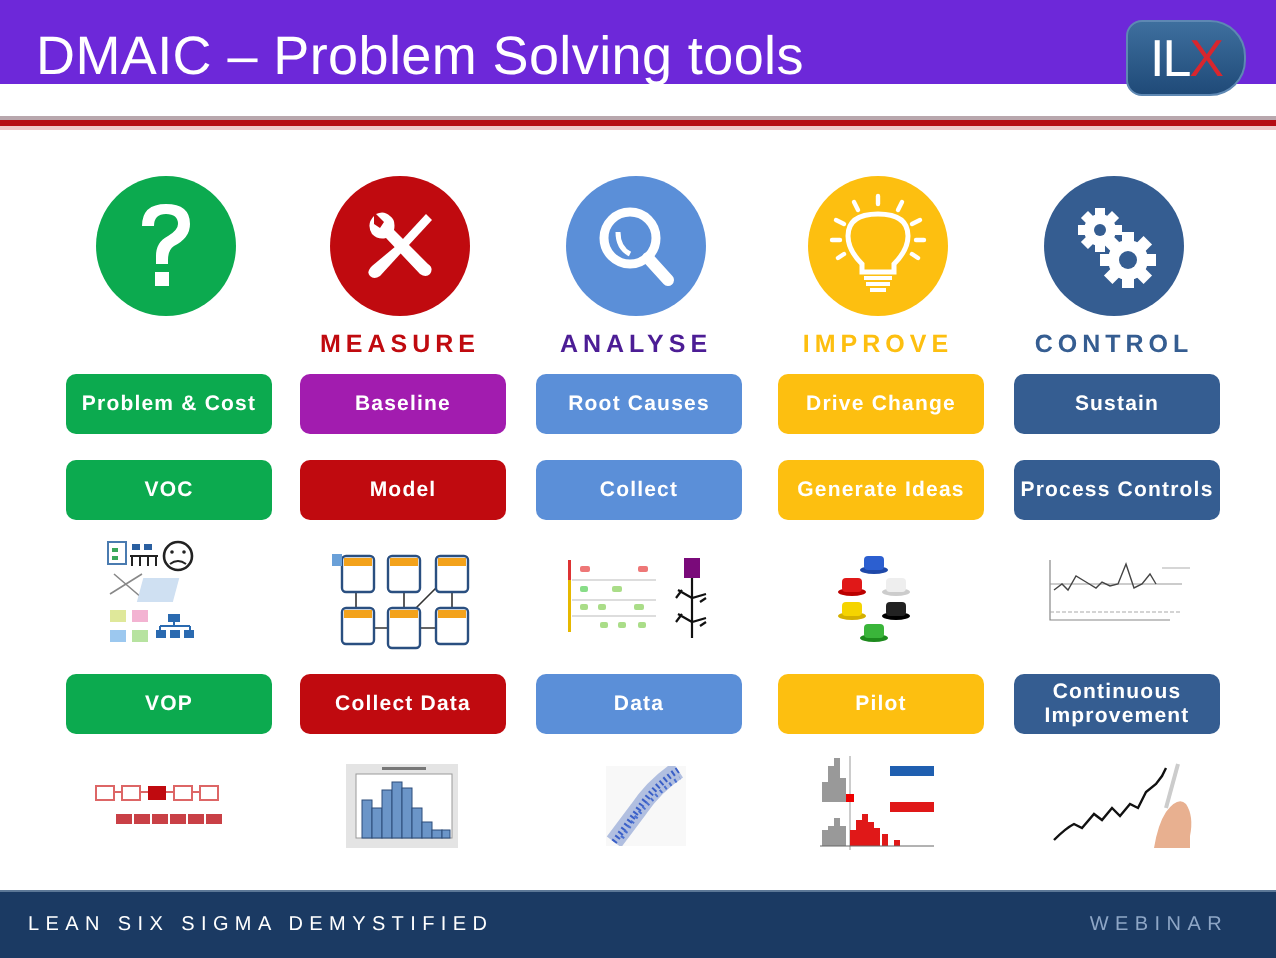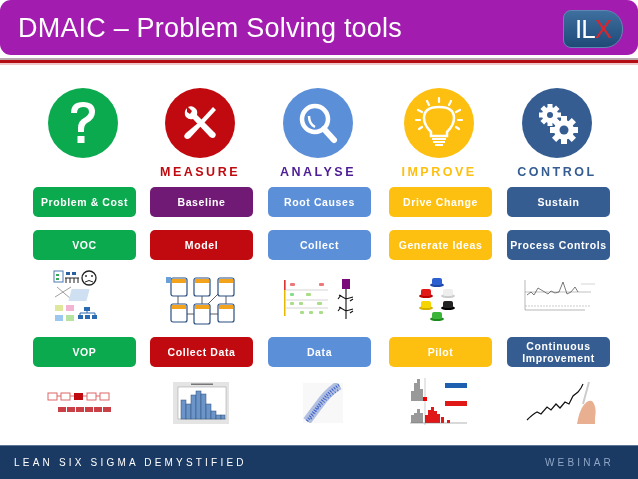--- a/index.html
+++ b/index.html
@@ -1,17 +1,17 @@
 <!DOCTYPE html>
 <html><head>
 <meta charset="utf-8">
 <style>
   * { box-sizing: border-box; margin: 0; padding: 0; }
   body { width: 638px; height: 479px; background: #ffffff; font-family: "Liberation Sans", sans-serif; position: relative; overflow: hidden; }
-  .header { position: absolute; left: 0; top: 0; width: 638px; height: 55px; background: #a21caf; border-radius: 11px; }
+  .header { position: absolute; left: 0; top: 0; width: 638px; height: 42px; background: #6d28d9; }
   .title { position: absolute; left: 18px; top: 13px; font-size: 27px; color: #ffffff; font-family: "Liberation Sans", sans-serif; letter-spacing: 0.2px; }
   .logo { position: absolute; left: 563px; top: 10px; width: 60px; height: 38px; background: linear-gradient(#3e6f9e, #1f4a78); border-radius: 8px 18px 18px 8px; border: 1px solid #5e88b3; display: flex; align-items: center; justify-content: center; font-size: 26px; color: #ffffff; font-weight: normal; letter-spacing: -1px; }
   .logo .x { color: #d8262e; }
   .rule-grey { position: absolute; left: 0; top: 58px; width: 638px; height: 2px; background: #b8a7ad; }
   .rule-red { position: absolute; left: 0; top: 60px; width: 638px; height: 3px; background: #b50d14; }
   .rule-pink { position: absolute; left: 0; top: 63px; width: 638px; height: 2px; background: #efc8ca; }
 
   .col { position: absolute; top: 0; width: 110px; height: 440px; }
   .circle { position: absolute; left: 50%; top: 88px; width: 70px; height: 70px; margin-left: -35px; border-radius: 50%; display: flex; align-items: center; justify-content: center; }
   .phase { position: absolute; left: 0; width: 110px; top: 165px; text-align: center; font-size: 12.5px; font-weight: bold; letter-spacing: 2.5px; }
@@ -91,21 +91,21 @@
 
 <div class="col" style="left:145px">
   <div class="circle" style="background:#c00a0f">
     <svg width="42" height="42" viewBox="0 0 42 42">
       <path d="M8 6 Q4 10 7 15 Q10 18 14 17 L31 35 Q34 37 36 35 Q38 32 35 30 L18 13 Q19 8 16 6 Q13 3 9 5 L13 9 L11 12 L8 10 Z" fill="#fff"></path>
       <path d="M34 5 L37 8 L25 21 L22 18 Z" fill="#fff"></path>
       <path d="M19 21 L22 24 L11 36 Q8 38 6 36 Q4 34 7 31 Z" fill="#fff"></path>
     </svg>
   </div>
   <div class="phase" style="color:#c00a0f">MEASURE</div>
-  <div class="btn" style="top:187px;background:#701a75">Baseline</div>
+  <div class="btn" style="top:187px;background:#a21caf">Baseline</div>
   <div class="btn" style="top:230px;background:#c00a0f">Model</div>
   <div class="thumb" style="top:276px;margin-left:-36px">
     <svg width="74" height="50" viewBox="0 0 74 50">
       <path d="M14 14 L14 30 M38 14 L38 30 M62 14 L62 30 M20 38 L32 38 M44 38 L56 38 M42 30 L58 14" stroke="#333" stroke-width="0.8"></path>
       <g fill="#fff" stroke="#2a4f80" stroke-width="1.2">
         <rect x="7" y="2" width="16" height="18" rx="2"></rect>
           <rect x="30" y="2" width="16" height="18" rx="2"></rect>
           <rect x="54" y="2" width="16" height="18" rx="2"></rect>
         <rect x="7" y="28" width="16" height="18" rx="2"></rect>
           <rect x="30" y="28" width="16" height="20" rx="2"></rect>

